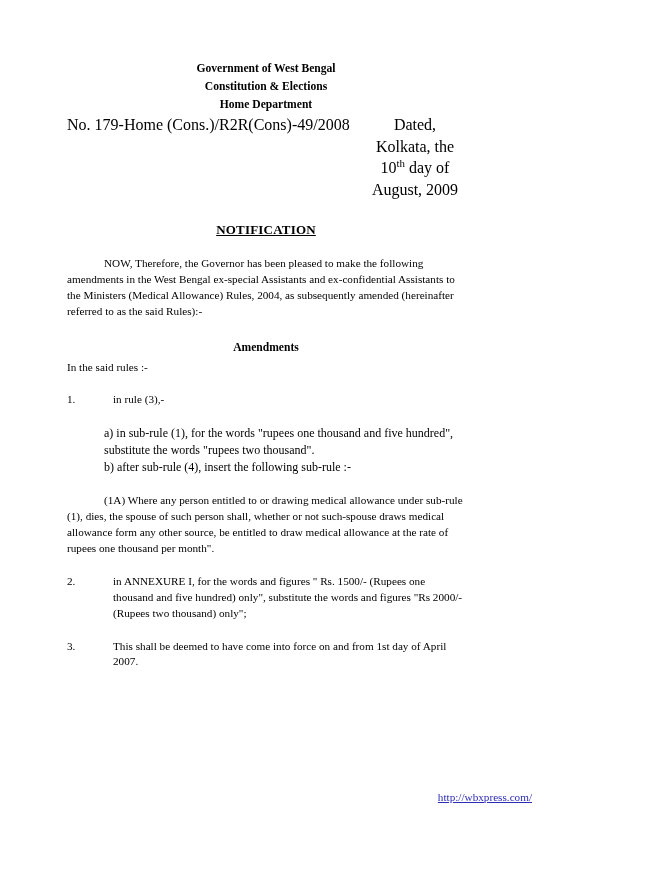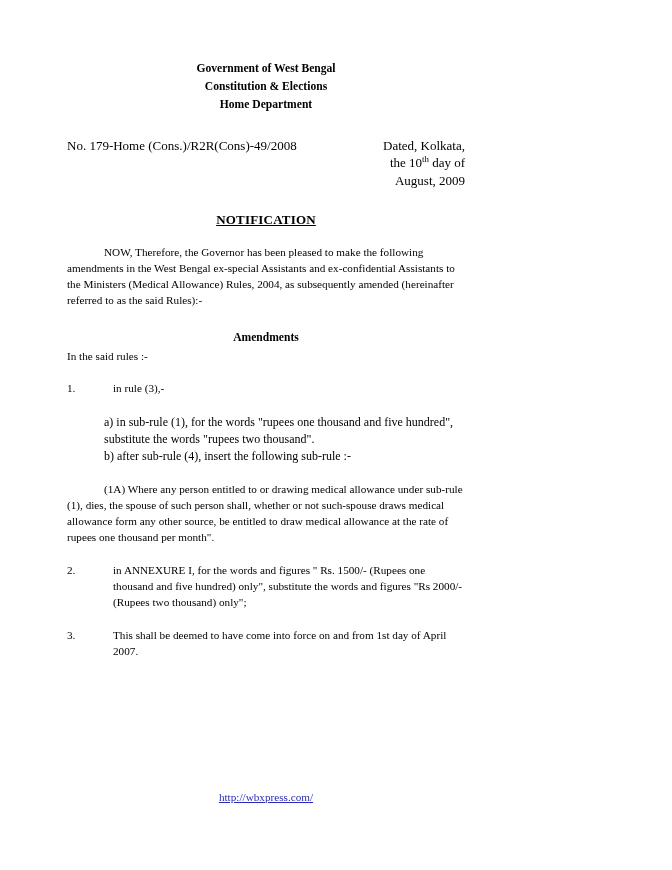--- a/index.html
+++ b/index.html
@@ -30,31 +30,30 @@
     font-weight: bold;
     font-size: 11.6px;
     line-height: 1.55;
   }
   .header-line {
     display: block;
   }
   .refline {
     display: flex;
     justify-content: flex-start;
-    margin-top: 23px;
-    font-size: 13px;
+    font-size: 16px;
   }
   .ref-no {
     width: 298px;
     flex: 0 0 auto;
     text-align: left;
   }
   .ref-date {
     flex: 1 1 auto;
-    text-align: right;
+    text-align: center;
   }
   sup {
     font-size: 0.68em;
     vertical-align: super;
     line-height: 0;
   }
   .notification {
     text-align: center;
     font-weight: bold;
     text-decoration: underline;
@@ -127,21 +126,21 @@
   }
   .sig-name {
     display: block;
     margin-top: 2px;
   }
   .footer {
     position: absolute;
     left: 0;
     right: 0;
     top: 790px;
-    text-align: center;
+    text-align: right;
   }
   .footer a {
     color: #2b2bb5;
     text-decoration: underline;
     font-size: 11.2px;
   }
 </style>
 </head>
 <body>
 

